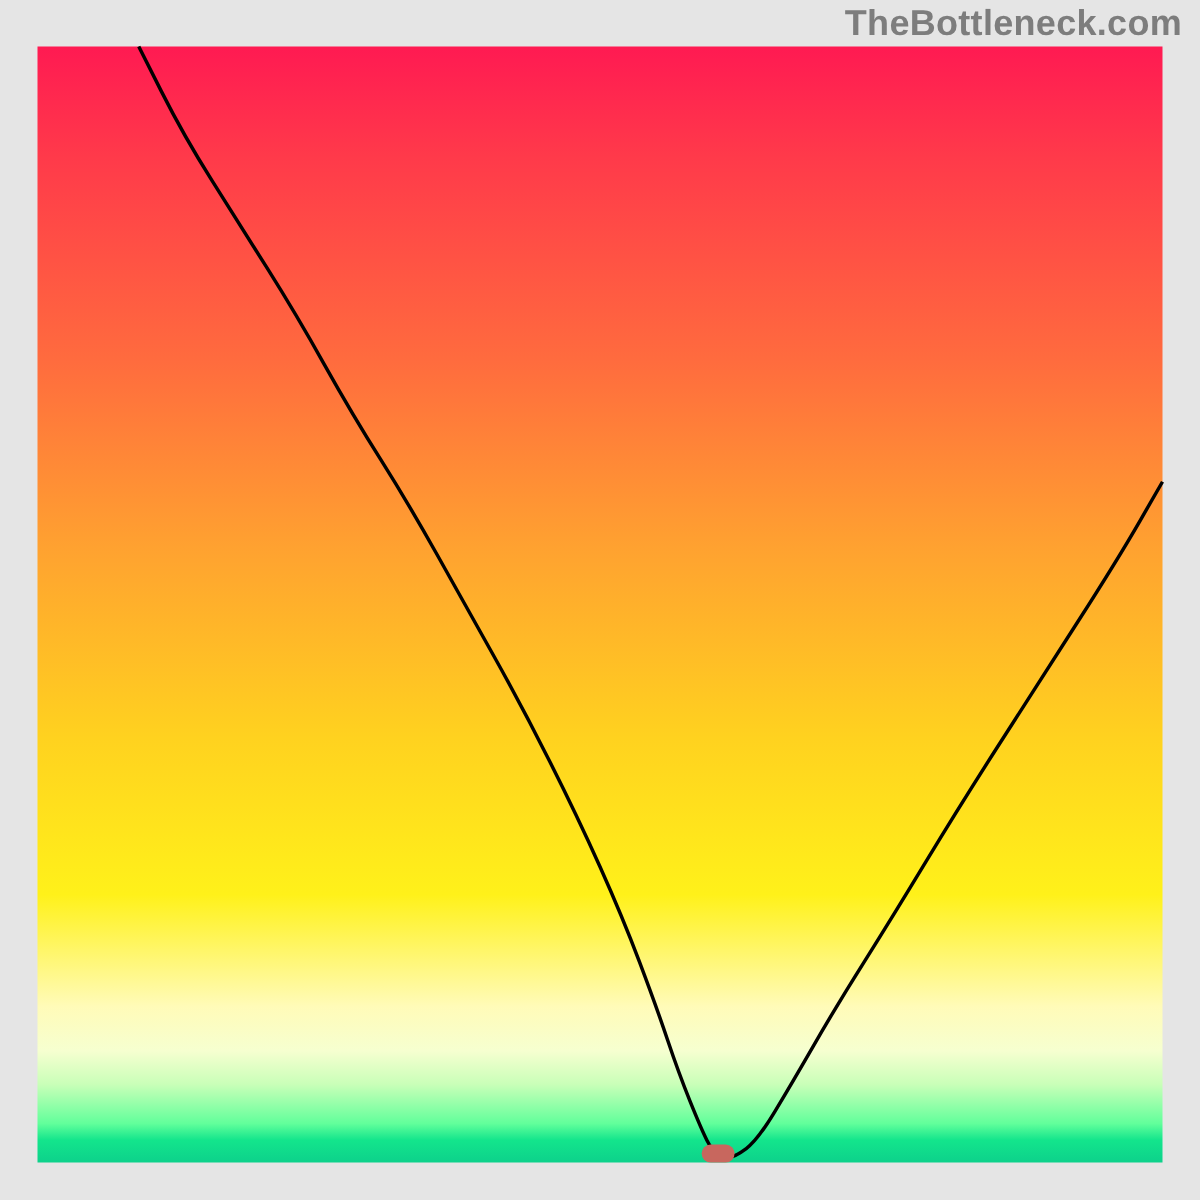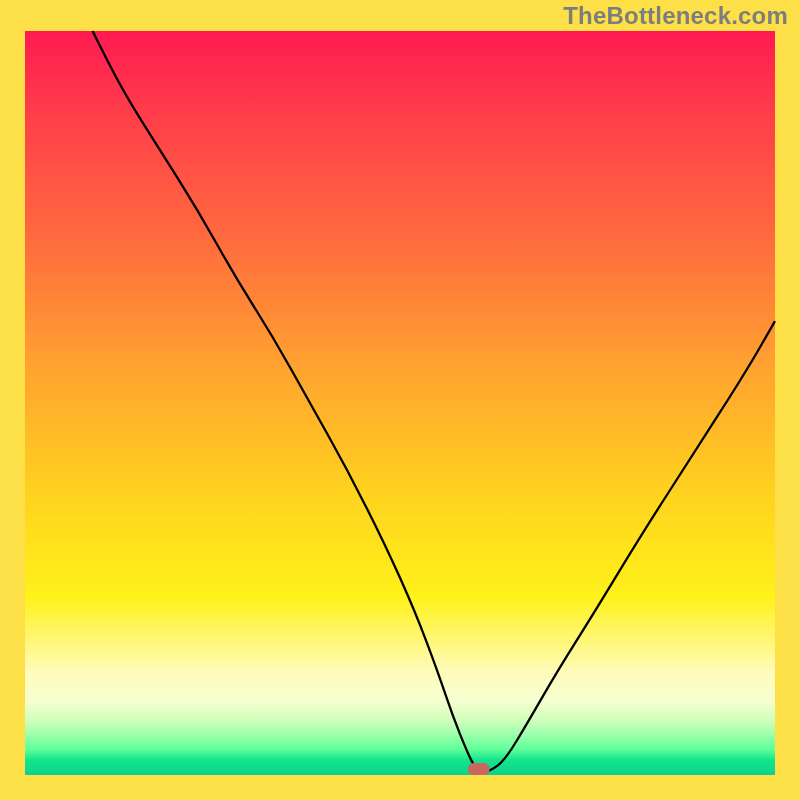--- a/index.html
+++ b/index.html
@@ -1,21 +1,21 @@
 <!DOCTYPE html>
 <html><head>
 <meta charset="utf-8">
 <style>
   * { margin: 0; padding: 0; box-sizing: border-box; }
   html, body { width: 800px; height: 800px; overflow: hidden; background: #000; }
   .frame {
     position: relative;
     width: 800px;
     height: 800px;
-    background: #fde047;
+    background: #e5e5e5;
   }
   .watermark {
     position: absolute;
     top: 2px;
     right: 12px;
     color: #7d7d7d;
     font-family: Arial, Helvetica, sans-serif;
     font-size: 24px;
     font-weight: 600;
     letter-spacing: 0.2px;

